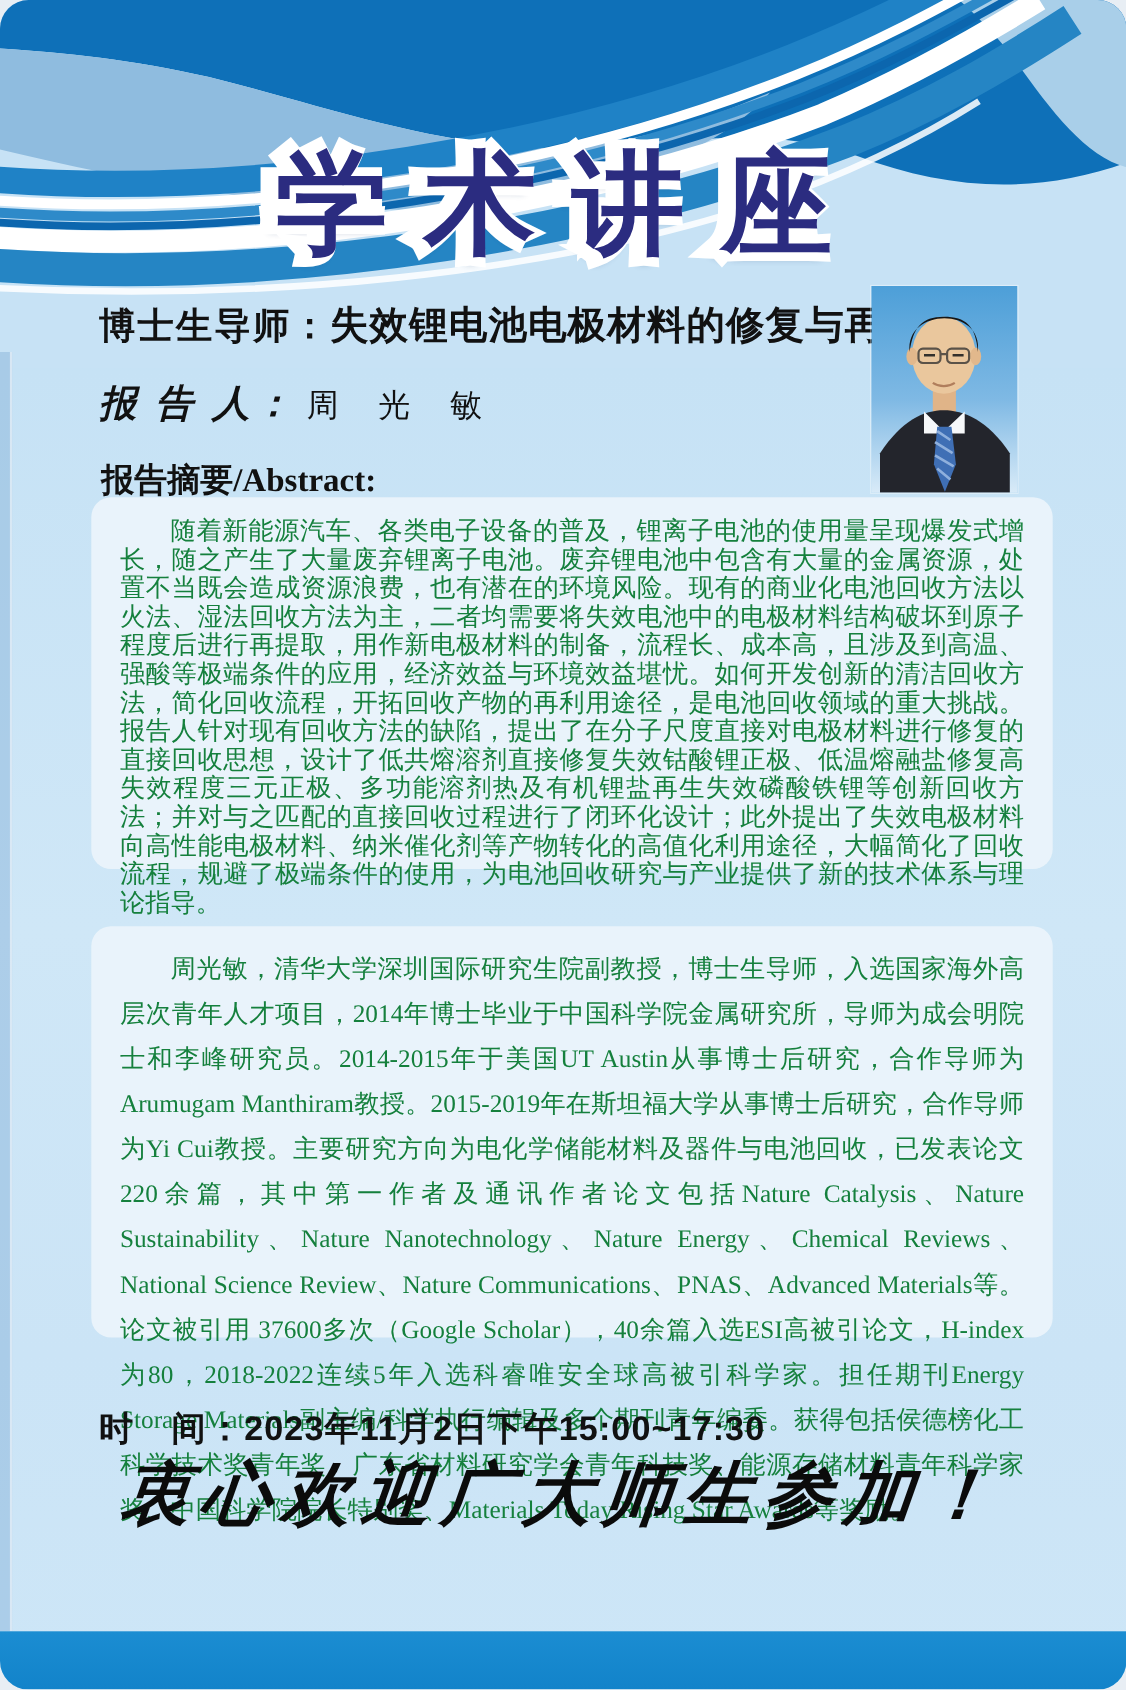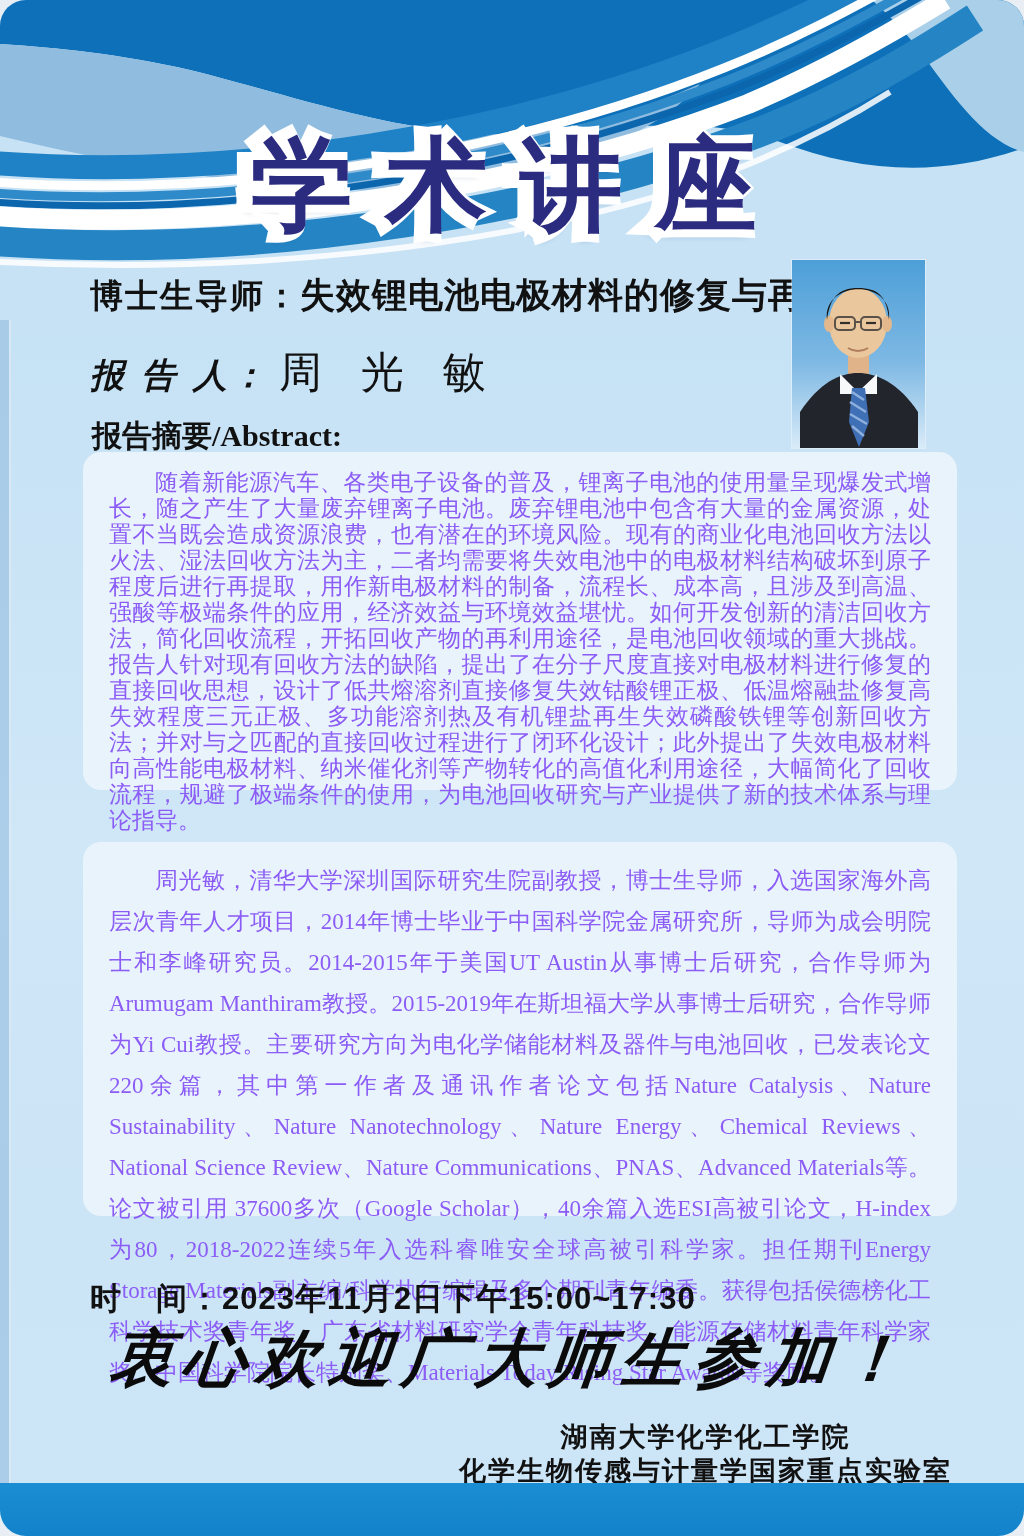--- a/index.html
+++ b/index.html
@@ -19,33 +19,33 @@
   .big-title .stroke{position:absolute;left:0;top:0;width:100%;color:#fff;
     -webkit-text-stroke:16px #fff;text-shadow:0 6px 6px rgba(25,60,110,.30);}
   .big-title .fill{position:relative;color:#2b2c80;}
 
   
   .row-title{position:absolute;left:90px;top:272px;width:700px;white-space:nowrap;}
   .row-title .lbl{font-size:33px;font-weight:bold;letter-spacing:2px;}
   .row-title .val{font-size:35px;font-weight:bold;letter-spacing:1px;}
   .row-speaker{position:absolute;left:90px;top:344px;white-space:nowrap;}
   .row-speaker .lbl{font-size:34px;font-weight:bold;letter-spacing:4px;font-style:italic;}
-  .row-speaker .val{font-size:43px;font-family:Liberation Serif, serif;letter-spacing:14px;margin-left:10px;}
+  .row-speaker .val{font-size:29px;font-family:Liberation Sans, sans-serif;letter-spacing:14px;margin-left:10px;}
 
   
   .sec-head{position:absolute;left:92px;white-space:nowrap;}
   .sec-head .zh{font-size:30px;font-weight:bold;}
   .sec-head .en{font-size:30px;font-weight:bold;font-family:"Liberation Serif",serif;}
   #abs-head{top:416px;}
   #bio-head{top:794px;}
 
   
   .panel{position:absolute;left:83px;width:874px;background:rgba(235,244,251,.92);
     border-radius:18px;box-sizing:border-box;padding:12px 26px 10px 26px;
-    font-family:"Liberation Serif",serif;font-size:23px;text-align:justify;color:#8b5cf6;}
+    font-family:"Liberation Serif",serif;font-size:23px;text-align:justify;color:#15803d;}
   #abs-panel{top:452px;height:338px;line-height:26px;}
   #bio-panel{top:842px;height:374px;line-height:41px;}
   .panel p{margin:6px 0 0 0;text-indent:2em;}
 
   
   .meta-row{position:absolute;left:90px;white-space:nowrap;font-weight:bold;}
   .meta-row .lbl{font-size:31px;letter-spacing:2px;}
   .meta-row .val{font-size:31px;letter-spacing:1px;}
   #venue-row{top:1232px;}
   #time-row{top:1278px;}
@@ -154,20 +154,16 @@
     <p>周光敏，清华大学深圳国际研究生院副教授，博士生导师，入选国家海外高层次青年人才项目，2014年博士毕业于中国科学院金属研究所，导师为成会明院士和李峰研究员。2014-2015年于美国UT Austin从事博士后研究，合作导师为Arumugam Manthiram教授。2015-2019年在斯坦福大学从事博士后研究，合作导师为Yi Cui教授。主要研究方向为电化学储能材料及器件与电池回收，已发表论文220余篇，其中第一作者及通讯作者论文包括Nature Catalysis、Nature Sustainability、Nature Nanotechnology、Nature Energy、Chemical Reviews、National Science Review、Nature Communications、PNAS、Advanced Materials等。论文被引用 37600多次（Google Scholar），40余篇入选ESI高被引论文，H-index为80，2018-2022连续5年入选科睿唯安全球高被引科学家。担任期刊Energy Storage Materials副主编/科学执行编辑及多个期刊青年编委。获得包括侯德榜化工科学技术奖青年奖、广东省材料研究学会青年科技奖、能源存储材料青年科学家奖、中国科学院院长特别奖、Materials Today Rising Star Awards等奖励。</p>
   </div>
 
 
   <div class="meta-row" id="time-row">
     <span class="lbl">时　间：</span><span class="val">2023年11月2日下午15:00~17:30</span>
   </div>
 
   <div class="welcome">衷心欢迎广大师生参加！</div>
 
-  <div class="footer">
-    <div>湖南大学化学化工学院</div>
-    <div>化学生物传感与计量学国家重点实验室</div>
-  </div>
 
   <div class="bottom-band"></div>
 
 </div>
 
 </body></html>

